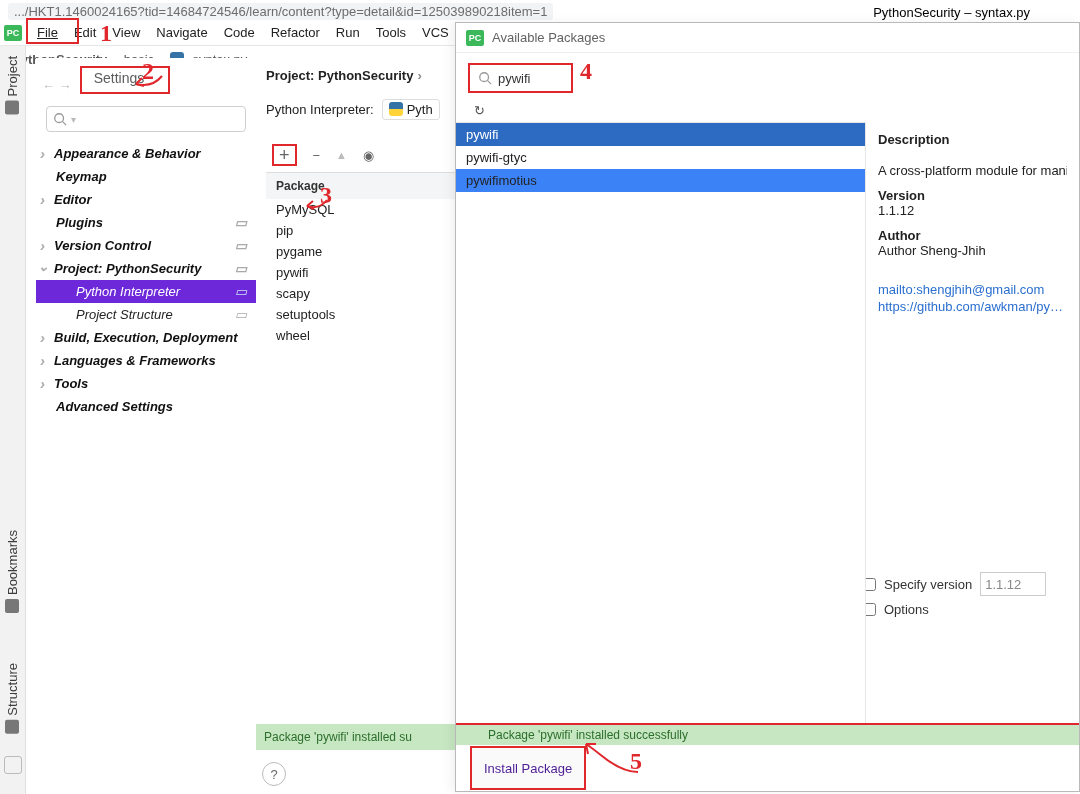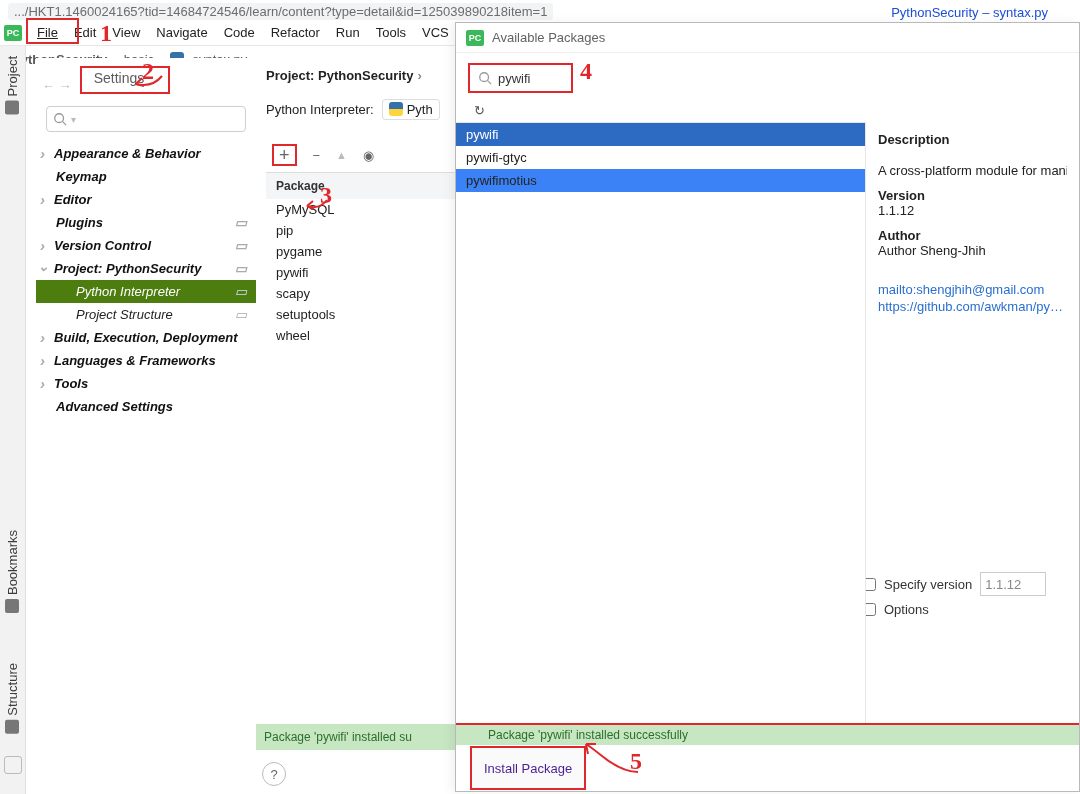--- a/index.html
+++ b/index.html
@@ -28,21 +28,21 @@
   
   .settings-modal { position:absolute; left:36px; top:58px; right:0; bottom:0; background:#fff; display:flex; }
   .settings-sidebar { width:220px; border-right:0; padding:8px 0; }
   .settings-title { padding:2px 10px 6px 12px; font-size:14px; color:#5c5c5c; border:2px solid #e0272c; position:relative; width:90px; margin-left:2px; margin-bottom:8px;}
   .settings-search { margin:0 10px 10px 10px; height:26px; border:1px solid #cfcfcf; border-radius:4px; display:flex; align-items:center; padding:0 6px; color:#888; }
   .settings-search svg{width:14px;height:14px;margin-right:4px;}
   .tree { list-style:none;font-style:italic; }
   .tree li { padding:4px 8px 4px 18px; display:flex; align-items:center; font-size:13px; position:relative; }
   .tree li.header { font-weight:600; color:#111; }
   .tree li.child { padding-left:40px; color:#222; }
-  .tree li.selected { background:#4d7c0f; color:#fff;justify-content:space-between; }
+  .tree li.selected { background:#6d28d9; color:#fff;justify-content:space-between; }
   .tree li .badge { margin-left:auto; width:14px;height:14px;display:flex;align-items:center;justify-content:center;color:#aaa;}
   
   .settings-right { flex:1; position:relative; padding:6px 10px; }
   .settings-right .h1 { font-weight:600; font-size:14px; margin:4px 0 16px 0; display:flex;align-items:center;gap:4px;}
   .settings-right .interp-row { display:flex; align-items:center; gap:8px; margin-bottom:20px; }
   .pkg-toolbar { display:flex; align-items:center; gap:16px; padding:4px 6px 6px 6px; color:#666; }
   .pkg-toolbar .plus { border:2px solid #e0272c; padding:0 5px; font-size:18px; line-height:18px; color:#666; }
   .pkg-table { border-top:1px solid #ddd; }
   .pkg-table .hdr { background:#f4f5f6; padding:6px 10px; font-size:12px; font-weight:600; color:#333; }
   .pkg-table .row { padding:3px 10px; color:#222; }
@@ -82,21 +82,21 @@
   .chev-d::before{content:"⌄"; color:#aaa; font-size:13px; position:absolute; left:2px; top:2px;}
 
 </style>
 </head>
 <body>
 
 <div class="main-window">
 
   <div class="tab-row">
     <span class="tab-pill">.../HKT1.1460024165?tid=14684724546/learn/content?type=detail&amp;id=125039890218item=1</span>
-    <span style="margin-left:auto;margin-right:32px;color:#1d4ed8">PythonSecurity – syntax.py</span>
+    <span style="margin-left:auto;margin-right:50px;color:#000000">PythonSecurity – syntax.py</span>
   </div>
 
   <div class="menu-bar">
     <span class="app-icon">PC</span>
     <span class="item"><u>File</u></span>
     <span class="item"><span>Edit</span></span>
     <span class="item"><span>View</span></span>
     <span class="item"><span>Navigate</span></span>
     <span class="item"><span>Code</span></span>
     <span class="item"><span>Refactor</span></span>

